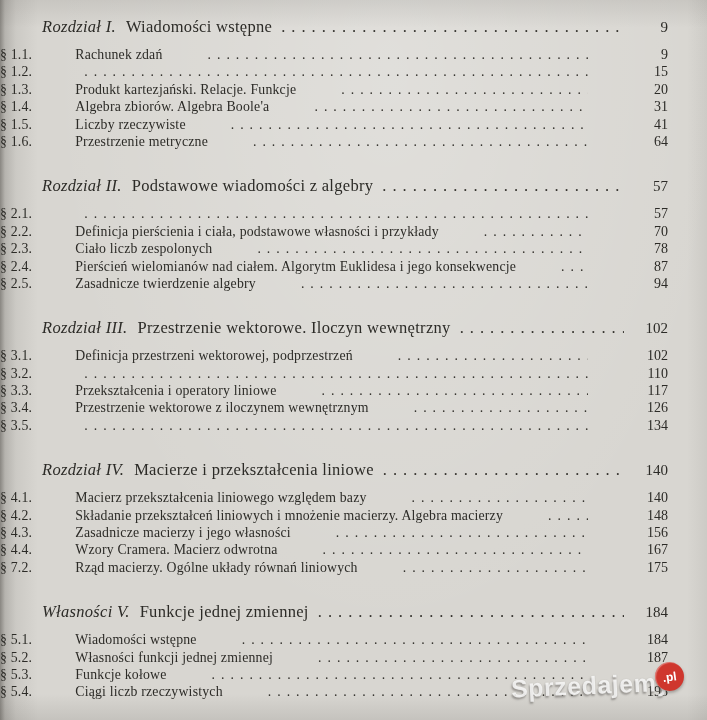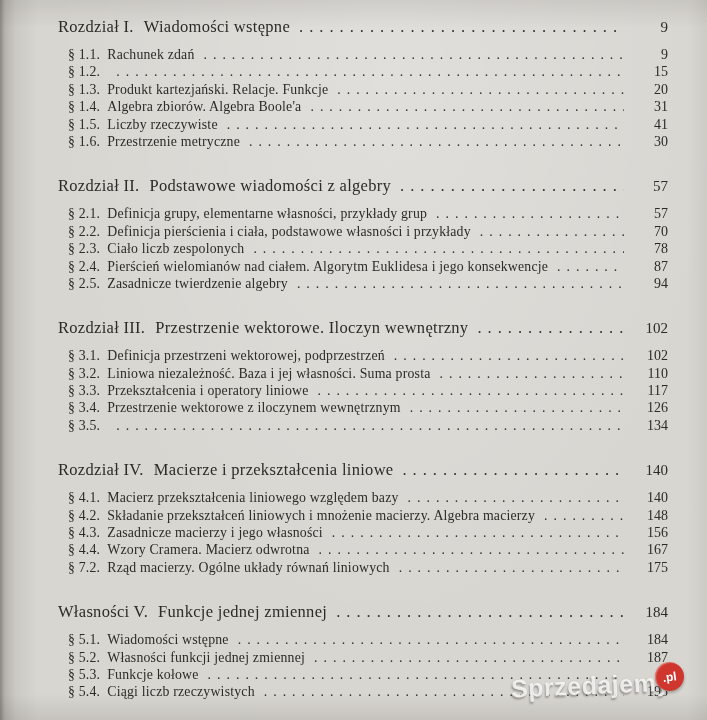--- a/index.html
+++ b/index.html
@@ -20,27 +20,28 @@
   .page { position: relative; width: 100%; height: 100%; }
   main { display: block; padding-top: 16px; }
 
   .chapter { margin-bottom: 25px; }
   .row { display: flex; align-items: baseline; white-space: nowrap; }
   .chapter-row {
     height: 22px; line-height: 22px;
     padding-left: 42px; padding-right: 39px;
     font-size: 16.5px;
   }
-  .ch-label { letter-spacing: 0.3px; margin-left: 16px; }
+  .ch-label { font-style: italic; letter-spacing: 0.3px; }
   .ch-title { margin-left: 10px; letter-spacing: 0.3px; }
   .sections { margin-top: 8px; }
   .section-row {
     height: 17.4px; line-height: 17.4px;
-    padding-left: 68px; padding-right: 39px;
+    padding-right: 39px;
     font-size: 13.8px;
+    gap: 36px;
   }
   .sec-num { margin-right: 7px; letter-spacing: 0.2px; }
   .sec-title { letter-spacing: 0.2px; text-align: center; }
   .dots {
     flex: 1 1 auto; min-width: 10px;
     overflow: hidden;
     margin: 0 10px 0 9px;
     letter-spacing: 6px;
     color: #35332e;
   }
@@ -112,36 +113,35 @@
     <span class="sec-num">§ 1.5.</span>
     <span class="sec-title">Liczby rzeczywiste</span>
     <span class="dots">......................................................................</span>
     <span class="pg">41</span>
   </div>
 
   <div class="row section-row">
     <span class="sec-num">§ 1.6.</span>
     <span class="sec-title">Przestrzenie metryczne</span>
     <span class="dots">......................................................................</span>
-    <span class="pg">30</span>
+    <span class="pg">64</span>
   </div>
 </div>
   </section>
 
   <section class="chapter">
     <div class="row chapter-row">
       <span class="ch-label">Rozdział II.</span>
       <span class="ch-title">Podstawowe wiadomości z algebry</span>
       <span class="dots">......................................................................</span>
       <span class="pg">57</span>
     </div>
     <div class="sections">
   <div class="row section-row">
     <span class="sec-num">§ 2.1.</span>
-    <span class="sec-title">Definicja grupy, elementarne własności, przykłady grup</span>
     <span class="dots">......................................................................</span>
     <span class="pg">57</span>
   </div>
 
   <div class="row section-row">
     <span class="sec-num">§ 2.2.</span>
     <span class="sec-title">Definicja pierścienia i ciała, podstawowe własności i przykłady</span>
     <span class="dots">......................................................................</span>
     <span class="pg">70</span>
   </div>
@@ -179,21 +179,20 @@
     <div class="sections">
   <div class="row section-row">
     <span class="sec-num">§ 3.1.</span>
     <span class="sec-title">Definicja przestrzeni wektorowej, podprzestrzeń</span>
     <span class="dots">......................................................................</span>
     <span class="pg">102</span>
   </div>
 
   <div class="row section-row">
     <span class="sec-num">§ 3.2.</span>
-    <span class="sec-title">Liniowa niezależność. Baza i jej własności. Suma prosta</span>
     <span class="dots">......................................................................</span>
     <span class="pg">110</span>
   </div>
 
   <div class="row section-row">
     <span class="sec-num">§ 3.3.</span>
     <span class="sec-title">Przekształcenia i operatory liniowe</span>
     <span class="dots">......................................................................</span>
     <span class="pg">117</span>
   </div>

